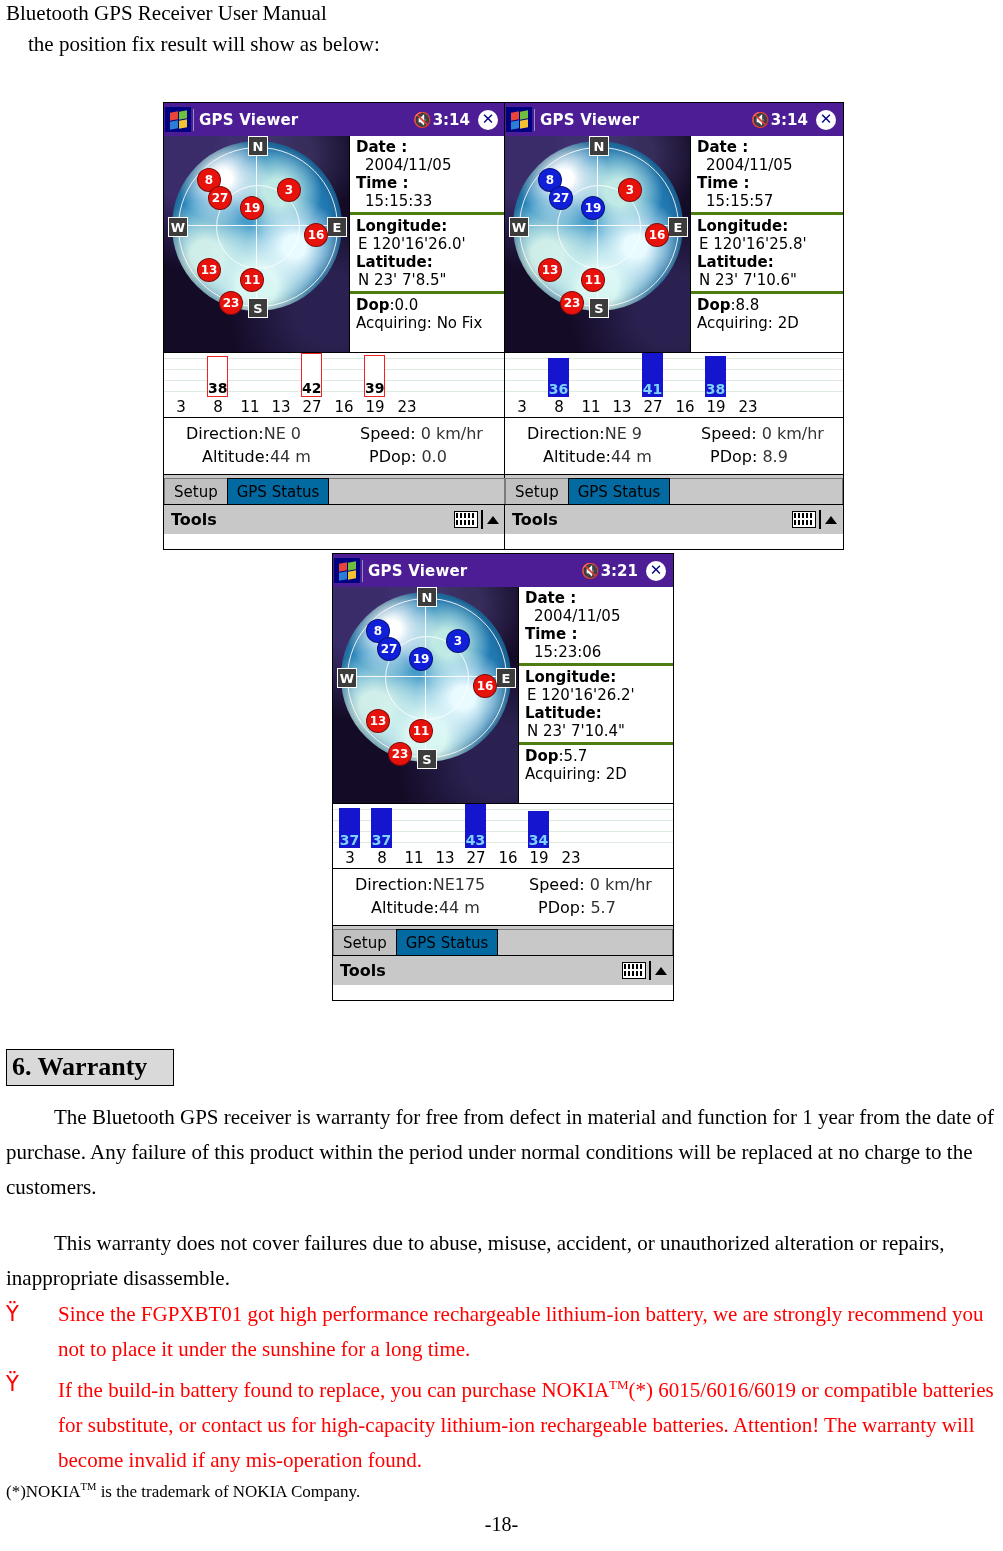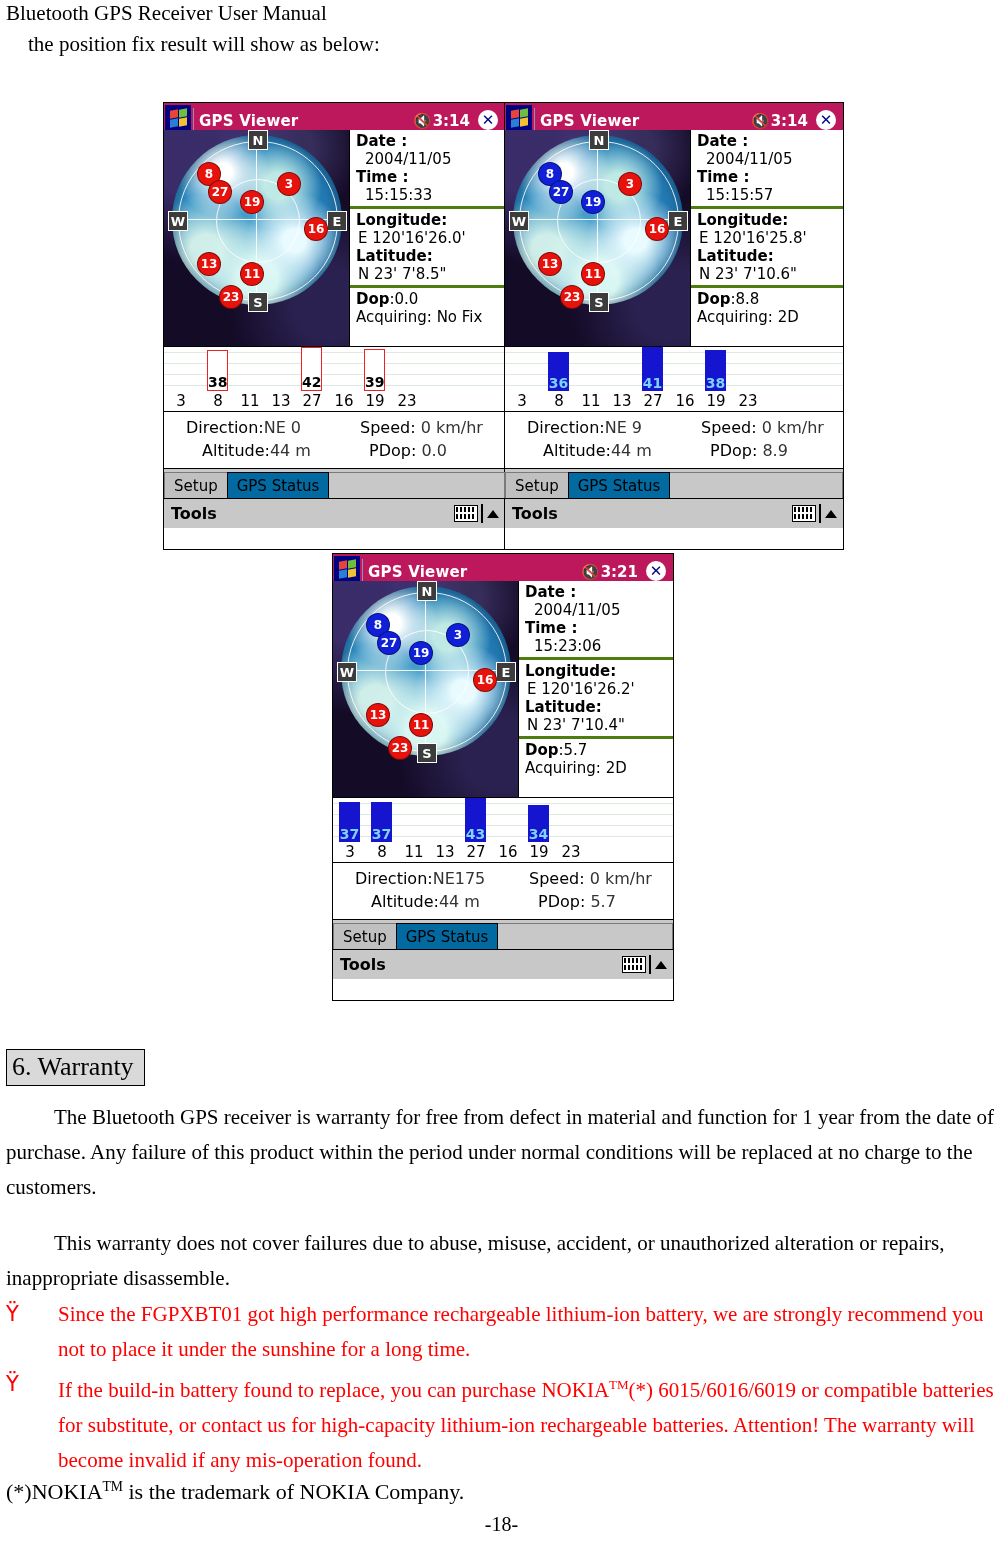--- a/index.html
+++ b/index.html
@@ -37,23 +37,23 @@
     line-height: 29px;
   }
   .step .l2 { display:block; padding-left: 22px; }
 
   
   .war-head {
     position: absolute;
     left: 6px; top: 1049px;
     background: #d9d9d9;
     border: 1.5px solid #000;
-    padding: 2px 10px 3px 5px;
+    padding: 2px 26px 3px 5px;
     font-size: 26px;
-    font-weight: normal;
+    font-weight: bold;
     line-height: 30px;
   }
   .para {
     position: absolute;
     left: 6px;
     width: 991px;
     font-size: 21px;
     line-height: 35px;
     text-align: left;
   }
@@ -78,21 +78,21 @@
     font-family: "DejaVu Sans", sans-serif;
     font-size: 21px;
   }
   .bullet-row .btext {
     display: block;
     margin-left: 52px;
   }
   .footnote {
     position: absolute;
     left: 6px; top: 1472px;
-    font-size: 22px;
+    font-size: 17px;
     line-height: 30px;
   }
   .pageno {
     position: absolute;
     left: 0; top: 1513px;
     width: 1003px;
     text-align: center;
     font-size: 20px;
   }
   sup { font-size: 0.62em; vertical-align: super; }
@@ -104,24 +104,24 @@
     border: 1px solid #000000;
     font-family: "DejaVu Sans", sans-serif;
     overflow: hidden;
   }
   .pda-a { left: 163px; top: 102px; width: 341px; height: 446px; }
   .pda-b { left: 504px; top: 102px; width: 338px; height: 446px; }
   .pda-c { left: 332px; top: 553px; width: 340px; height: 446px; }
 
   
   .titlebar {
-    height: 27px;
-    background: #be185d;
+    height: 33px;
+    background: #4c1d95;
     display: flex;
-    align-items: flex-end;
+    align-items: center;
     position: relative;
   }
   .winlogo {
     width: 26px; height: 25px;
     margin-left: 1px;
     position: relative;
     background: #000080;
     flex: none;
   }
   .winlogo i {

